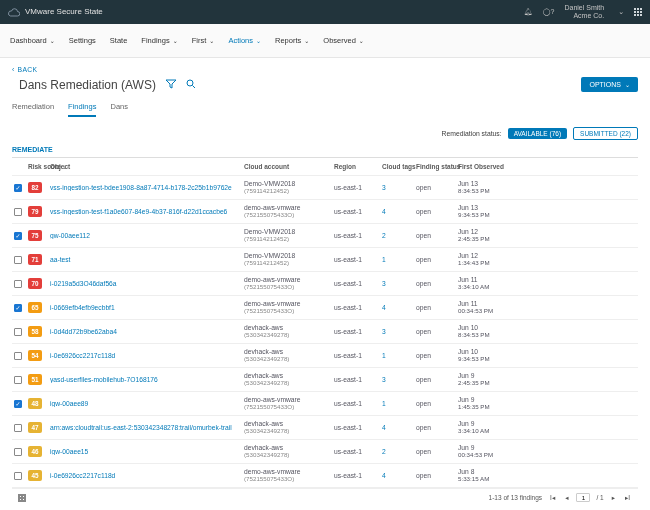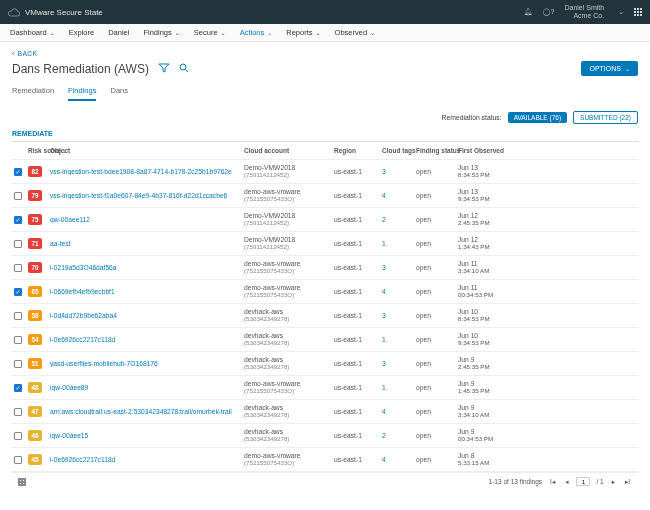--- a/index.html
+++ b/index.html
@@ -1,30 +1,30 @@
 <!DOCTYPE html>
 <html><head>
 <meta charset="utf-8">
 <style>
 * { box-sizing: border-box; margin: 0; padding: 0; }
 body { font-family: -apple-system, BlinkMacSystemFont, "Segoe UI", Arial, sans-serif; background: #fff; width: 650px; height: 510px; overflow: hidden; font-size: 7.5px; color: #3c3c3c; }
 .topbar { background: #22343c; height: 24px; display: flex; align-items: center; padding: 0 8px; color: #e1e1e1; }
-.brand { display: flex; align-items: center; gap: 5px; font-size: 8px; }
+.brand { display: flex; gap: 5px; font-size: 8px; }
 .brand-cloud { width: 12px; height: 10px; display: inline-block; }
 .topbar-right { margin-left: auto; display: flex; align-items: center; gap: 10px; font-size: 7px; color: #c5c5c5; }
 .user-block { text-align: right; line-height: 1.1; margin-right: 4px; }
 .apps-icon { display: grid; grid-template-columns: repeat(3, 2px); grid-auto-rows: 2px; gap: 1px; }
 .apps-icon span { background: #cfd6da; }
-.navbar { background: #fafafa; height: 18px; display: flex; align-items: center; padding: 0 10px; border-bottom: 1px solid #e6e6e6; gap: 14px; font-size: 7.5px; color: #333; }
+.navbar { background: #fafafa; height: 34px; display: flex; align-items: center; padding: 0 10px; border-bottom: 1px solid #e6e6e6; gap: 14px; font-size: 7.5px; color: #333; }
 .nav-item { display: flex; align-items: center; gap: 3px; cursor: pointer; }
 .nav-item.active { color: #0079b8; }
 .caret { font-size: 6px; }
 .page { padding: 8px 12px; }
 .back-link { color: #0079b8; font-size: 6.8px; letter-spacing: .3px; display: flex; gap: 3px; cursor: pointer; }
-.title-row { display: flex; align-items: center; gap: 10px; margin-top: 4px; }
+.title-row { display: flex; align-items: center; gap: 10px; margin-top: 4px; margin-left: 7px; }
 .title { font-size: 12px; font-weight: 400; color: #444; }
 .icon-btn { color: #0079b8; cursor: pointer; }
 .options-btn { margin-left: auto; background: #0079b8; color: #fff; font-size: 7px; padding: 4px 8px; border-radius: 2px; cursor: pointer; display: flex; gap: 4px; }
 .tabs { display: flex; gap: 14px; margin-top: 10px; font-size: 7.5px; color: #666; }
 .tab { padding-bottom: 4px; cursor: pointer; }
 .tab.active { color: #0079b8; border-bottom: 2px solid #0079b8; }
 .status-row { display: flex; justify-content: flex-end; gap: 6px; align-items: center; margin-top: 10px; font-size: 6.8px; }
 .pill { padding: 2px 6px; border-radius: 2px; font-size: 6.5px; cursor: pointer; }
 .pill.avail { background: #0079b8; color: #fff; }
 .pill.sub { background: #fff; color: #0079b8; border: 1px solid #0079b8; }
@@ -81,31 +81,31 @@
       </div>
   </div>
 </div>
 
 <div class="navbar" id="navbar">
     <div class="nav-item">
       <span>Dashboard</span> 
       <span class="caret">⌄</span>
     </div>
     <div class="nav-item">
-      <span>Explore</span>
-    </div>
-    <div class="nav-item">
-      <span>Daniel</span>
+      <span>Settings</span>
+    </div>
+    <div class="nav-item">
+      <span>State</span>
     </div>
     <div class="nav-item">
       <span>Findings</span> 
       <span class="caret">⌄</span>
     </div>
     <div class="nav-item">
-      <span>Secure</span> 
+      <span>First</span> 
       <span class="caret">⌄</span>
     </div>
     <div class="nav-item active">
       <span>Actions</span> 
       <span class="caret">⌄</span>
     </div>
     <div class="nav-item">
       <span>Reports</span> 
       <span class="caret">⌄</span>
     </div>

